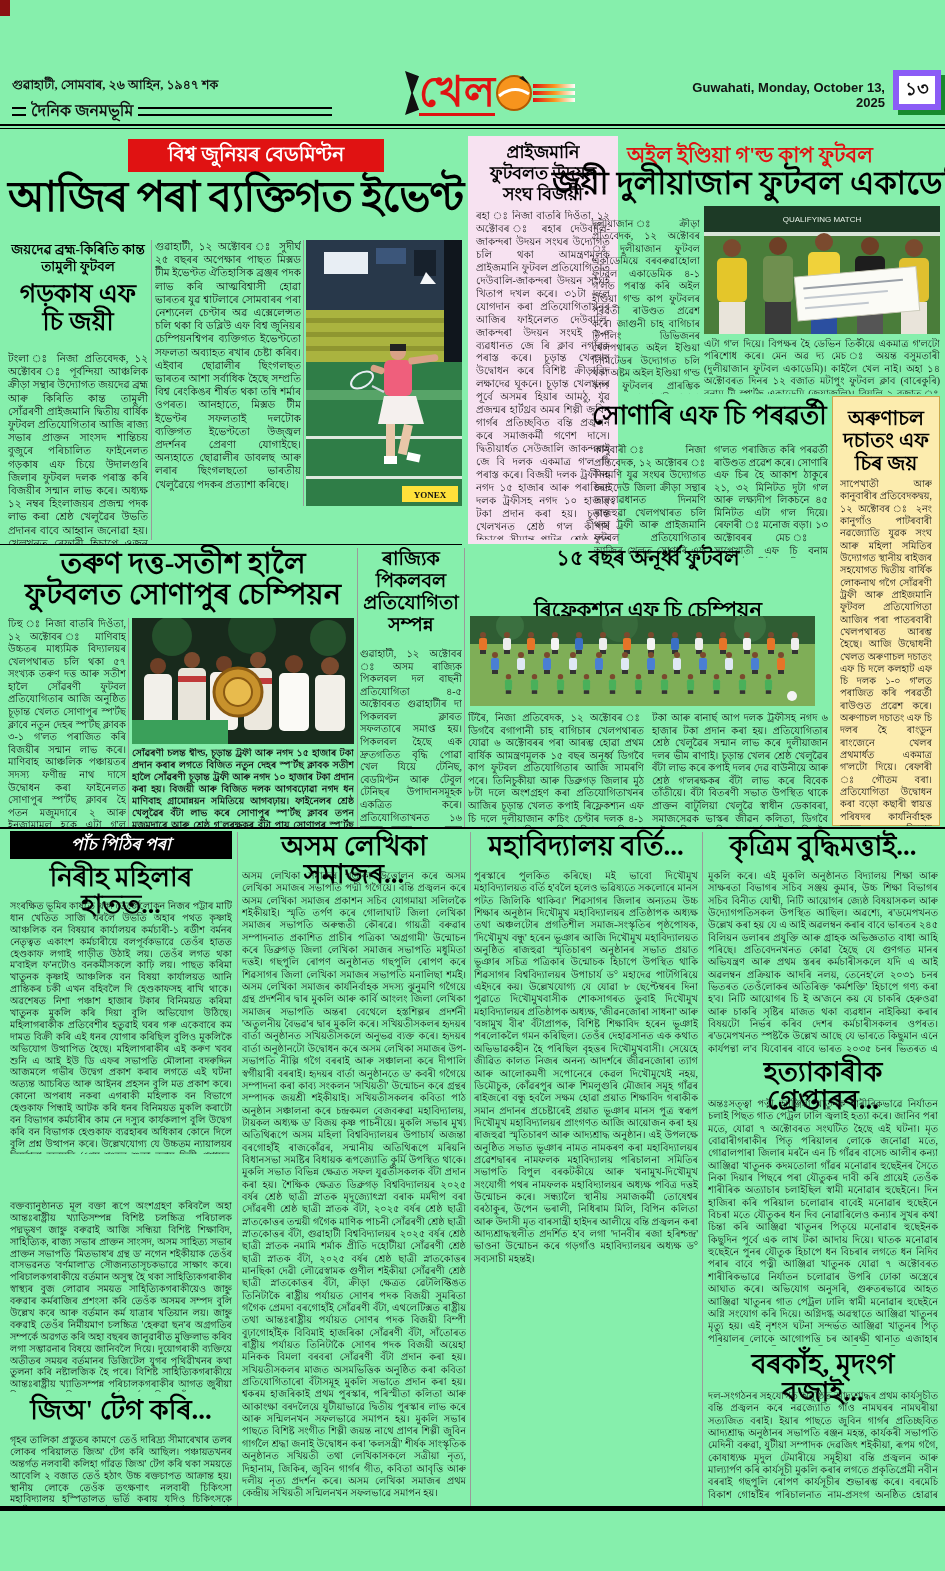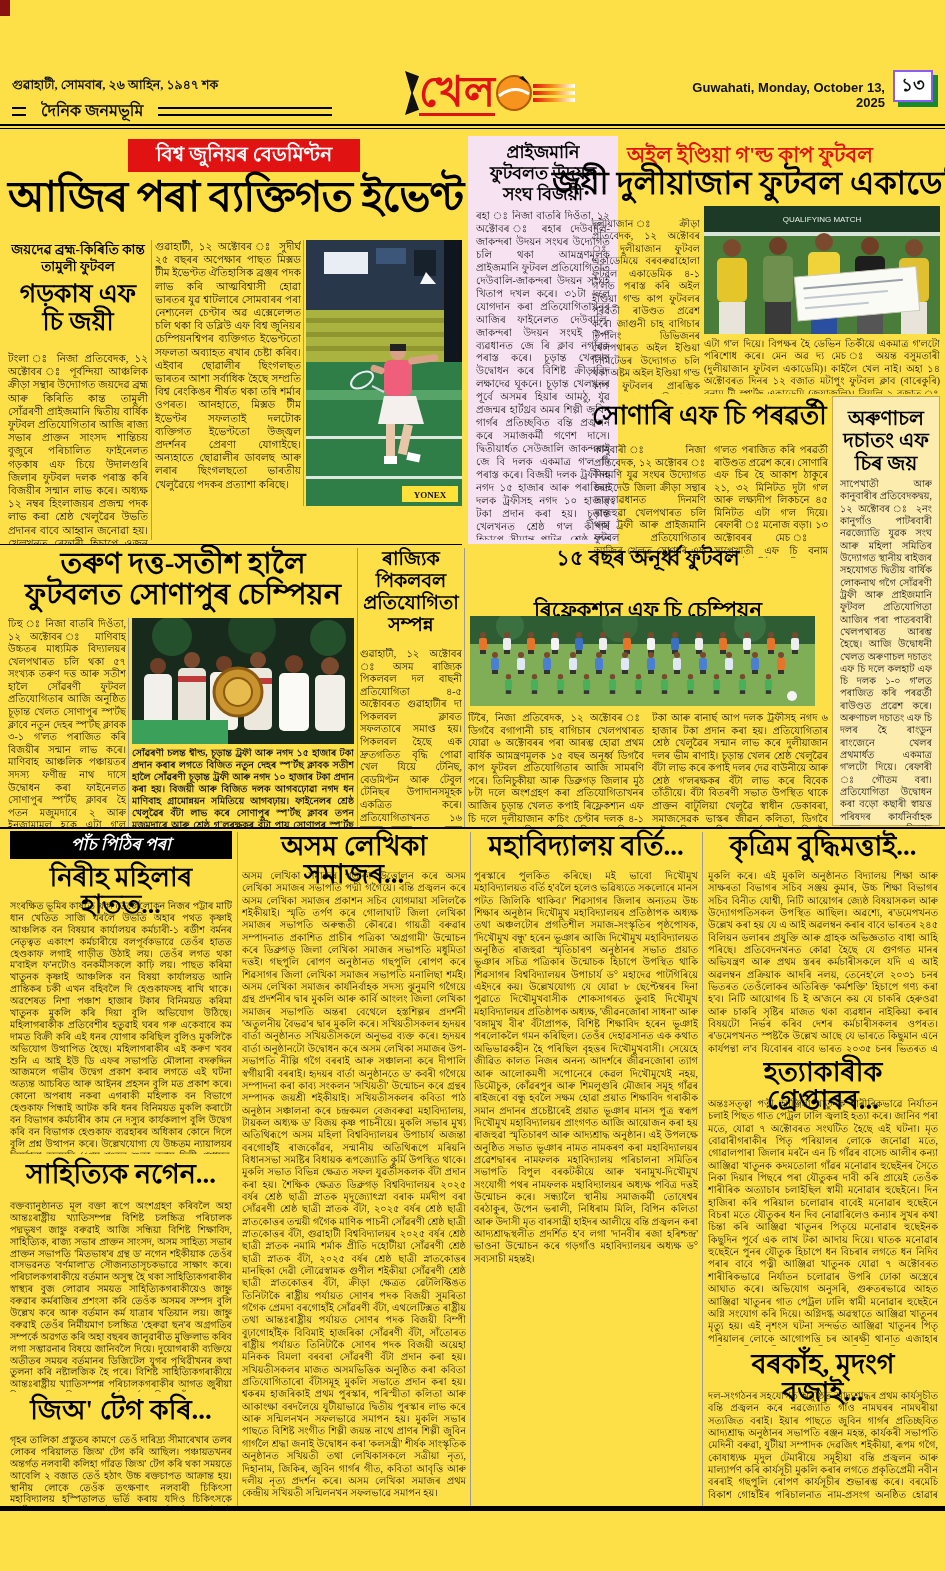--- a/index.html
+++ b/index.html
@@ -1,46 +1,46 @@
 <!DOCTYPE html>
 <html><head>
 <meta charset="utf-8">
 <style>
   html,body{margin:0;padding:0;background:#e8e8e8;}
-  #page{position:relative;width:945px;height:1571px;background:#fde047;overflow:hidden;
+  #page{position:relative;width:945px;height:1571px;background:#86efac;overflow:hidden;
         font-family:"Liberation Serif","DejaVu Serif",serif;color:#111;}
   .abs{position:absolute;}
   .hl{font-weight:bold;color:#000;line-height:1.04;}
   .center{text-align:center;}
   .body-txt{font-size:10.4px;line-height:1.27;text-align:justify;overflow:hidden;height:100%;
             word-break:break-word;}
   .rule-h{background:#000;}
   .rule-v{background:#9a9a9a;width:1px;}
   .kicker-red{color:#e01212;font-weight:bold;}
   .red-box{background:#e01212;color:#fff;font-weight:bold;display:flex;align-items:center;justify-content:center;}
   .pink-box{background:#f7e2f1;}
   .yellow-box{background:#fcecae;border:1px solid #c9a84c;box-sizing:border-box;padding:10px 7px;}
   .black-band{background:#000;color:#fff;font-style:italic;font-weight:bold;
               display:flex;align-items:center;justify-content:center;}
-  .pageno{border:2px solid #8b5cf6;background:#fff;font-weight:bold;display:flex;align-items:center;
+  .pageno{border:6px solid #8b5cf6;background:#fff;font-weight:bold;display:flex;align-items:center;
           justify-content:center;box-shadow:5px 5px 0 #178a2d;}
   .dbl-line{border-top:2.5px solid #000;border-bottom:1px solid #000;height:2px;}
   .masthead-red{color:#e01212;font-weight:bold;font-size:42px;line-height:1;}
   .stripes span{display:block;height:4px;margin:3px 0;background:linear-gradient(90deg,#e01212,#f7941d,#ffffff);}
   svg{display:block;}
 </style>
 </head>
 <body>
 
 <div id="page">
 
   <div class="abs" style="left:0;top:8;width:10px;height:16px;background:#8a1111;"></div>
 
   <div class="abs" style="left:12px;top:76px;font-weight:bold;font-size:12.5px;">গুৱাহাটী, সোমবাৰ, ২৬ আহিন, ১৯৪৭ শক</div>
-  <div class="abs" style="left:12px;top:98px;width:320px;display:flex;align-items:center;gap:15px;">
+  <div class="abs" style="left:12px;top:98px;width:320px;display:flex;align-items:center;gap:5px;">
     <span style="flex:0 0 14px;height:5px;border-top:2px solid #000;border-bottom:2px solid #000;"></span>
     <span style="font-weight:bold;font-size:16px;">দৈনিক জনমভূমি</span>
     <span style="flex:1;height:5px;border-top:2px solid #000;border-bottom:2px solid #000;"></span>
   </div>
 
   <div class="abs" style="left:325px;top:62px;width:330px;height:62px;display:flex;align-items:center;justify-content:center;">
     <span style="width:14px;height:44px;background:#111;clip-path:polygon(0 0,100% 12%,55% 50%,100% 88%,0 100%,45% 50%);"></span>
     <span class="masthead-red" style="border-bottom:3px solid #e01212;">খেল</span>
     <span style="display:inline-block;">
       <svg width="38" height="38" viewBox="0 0 38 38">
@@ -54,21 +54,21 @@
         <span></span>
         <span></span>
       </span>
   </div>
 
   <div class="abs" style="left:690px;top:80px;width:195px;text-align:right;font-weight:bold;font-size:13px;font-family:'Liberation Sans',sans-serif;">Guwahati, Monday, October 13, 2025</div>
   <div class="abs pageno" style="left:893px;top:70px;width:36px;height:28px;font-size:18px;">১৩</div>
 
   <div class="abs dbl-line" style="left:0;top:124px;width:945px;"></div>
 
-  <div class="abs red-box" style="left:128px;top:139px;width:232px;height:33px;font-size:20px;">বিশ্ব জুনিয়ৰ বেডমিণ্টন</div>
+  <div class="abs red-box" style="left:128px;top:139px;width:256px;height:33px;font-size:20px;">বিশ্ব জুনিয়ৰ বেডমিণ্টন</div>
   <div class="abs hl" style="left:8px;top:176px;width:456px;font-size:42px;letter-spacing:-1px;white-space:nowrap;">আজিৰ পৰা ব্যক্তিগত ইভেণ্ট</div>
 
   <div class="abs hl center" style="left:8px;top:242px;width:140px;font-size:13.5px;line-height:1.25;">জয়দেৱ ব্ৰহ্ম-কিৰিতি কান্ত তামুলী ফুটবল</div>
   <div class="abs hl center" style="left:8px;top:280px;width:140px;font-size:25px;line-height:1.1;">গড়কাষ এফ চি জয়ী</div>
   <div class="abs" style="left:8px;top:352px;width:140px;height:192px;">
       <div class="body-txt">টংলা ঃ নিজা প্ৰতিবেদক, ১২ অক্টোবৰ ঃ পূৰ্বন্দিয়া আঞ্চলিক ক্ৰীড়া সন্থাৰ উদ্যোগত জয়দেৱ ব্ৰহ্ম আৰু কিৰিতি কান্ত তামুলী সোঁৱৰণী প্ৰাইজমানি দ্বিতীয় বাৰ্ষিক ফুটবল প্ৰতিযোগিতাৰ আজি ৰাজ্য সভাৰ প্ৰাক্তন সাংসদ শান্তিচয় বুজুৰে পৰিচালিত ফাইনেলত গড়কাষ এফ চিয়ে উদালগুৰি জিলাৰ ফুটবল দলক পৰাস্ত কৰি বিজয়ীৰ সন্মান লাভ কৰে। অধ্যক্ষ ১২ নম্বৰ হিংলাজয়ৰ প্ৰজন্ম পদক লাভ কৰা শ্ৰেষ্ঠ খেলুৱৈৰ উভতি প্ৰদানৰ বাবে আহ্বান জনোৱা হয়। খেলখনত ৰেফাৰী হিচাপে ওজন আৰু সহযোগত থকা তিনিও বিষয়াক সন্থাই শলাগ লয়। বিজয়ী দলক ট্ৰফী আৰু নগদ ধন প্ৰদান কৰা হয়।</div>
     </div>
 
   <div class="abs" style="left:155px;top:240px;width:146px;height:304px;">
       <div class="body-txt">গুৱাহাটী, ১২ অক্টোবৰ ঃ সুদীৰ্ঘ ২৫ বছৰৰ অপেক্ষাৰ পাছত মিক্সড টীম ইভেণ্টত ঐতিহাসিক ব্ৰঞ্জৰ পদক লাভ কৰি আত্মবিশ্বাসী হোৱা ভাৰতৰ যুৱ শ্বাটলাৰে সোমবাৰৰ পৰা নেশ্যনেল চেণ্টাৰ অৱ এক্সেলেন্সত চলি থকা বি ডব্লিউ এফ বিশ্ব জুনিয়ৰ চেম্পিয়নশ্বিপৰ ব্যক্তিগত ইভেণ্টতো সফলতা অব্যাহত ৰখাৰ চেষ্টা কৰিব। এইবাৰ ছোৱালীৰ ছিংগলছত ভাৰতৰ আশা সৰ্বাধিক হৈছে সম্প্ৰতি বিশ্ব ৰেংকিঙৰ শীৰ্ষত থকা তন্বি শৰ্মাৰ ওপৰত। আনহাতে, মিক্সড টীম ইভেণ্টৰ সফলতাই দলটোক ব্যক্তিগত ইভেণ্টতো উজ্জ্বল প্ৰদৰ্শনৰ প্ৰেৰণা যোগাইছে। অন্যহাতে ছোৱালীৰ ডাবলছ আৰু লৰাৰ ছিংগলছতো ভাৰতীয় খেলুৱৈয়ে পদকৰ প্ৰত্যাশা কৰিছে।</div>
@@ -297,21 +297,20 @@
 
   <div class="abs rule-h" style="left:0;top:827px;width:945px;height:2px;"></div>
 
   <div class="abs black-band" style="left:10px;top:831px;width:222px;height:28px;font-size:17px;">পাঁচ পিঠিৰ পৰা</div>
 
   <div class="abs hl center" style="left:10px;top:864px;width:222px;font-size:26px;">নিৰীহ মহিলাৰ হাতত...</div>
   <div class="abs" style="left:10px;top:900px;width:222px;height:254px;">
       <div class="body-txt" style="font-size:9.6px;line-height:1.24;">সংৰক্ষিত ভূমিৰ কাষতে থকা তেৰ্জেলোকন নিজৰ পট্টাৰ মাটি ধান খেতিত সাজি ঘৰলৈ উভতি অহাৰ পথত কৃষ্ণাই আঞ্চলিক বন বিষয়াৰ কাৰ্যালয়ৰ কৰ্মচাৰী-১ ৰৰ্ডীশ বৰ্মনৰ নেতৃত্বত একাংশ কৰ্মচাৰীয়ে বলপূৰ্বকভাৱে তেওঁৰ হাতত হেণ্ডকাফ লগাই গাড়ীত উঠাই লয়। তেওঁৰ লগত থকা ম'বাইল ফ'নটোও বনকৰ্মীসকলে কাঢ়ি লয়। পাছত কৰিমা খাতুনক কৃষ্ণাই আঞ্চলিক বন বিষয়া কাৰ্যালয়ত আনি প্ৰান্তিকৰ চকী এখন বহিবলৈ দি হেণ্ডকাফসহ ৰাখি থাকে। অৱশেষত নিশা পঞ্চাশ হাজাৰ টকাৰ বিনিময়ত কৰিমা খাতুনক মুকলি কৰি দিয়া বুলি অভিযোগ উঠিছে। মহিলাগৰাকীক প্ৰতিবেশীৰ হতুৱাই ঘৰৰ গৰু একেবাৰে কম দামত বিক্ৰী কৰি এই ধনৰ যোগাৰ কৰিছিল বুলিও মুকলিকৈ অভিযোগ উত্থাপিত হৈছে। মহিলাগৰাকীৰ এই কৰুণ খবৰ শুনি এ আই ইউ ডি এফৰ সভাপতি মৌলানা বদৰুদ্দিন আজমলে গভীৰ উদ্বেগ প্ৰকাশ কৰাৰ লগতে এই ঘটনা অত্যন্ত আচৰিত আৰু আইনৰ প্ৰহসন বুলি মত প্ৰকাশ কৰে। কোনো অপৰাধ নকৰা এগৰাকী মহিলাক বন বিভাগে হেণ্ডকাফ পিন্ধাই আটক কৰি ধনৰ বিনিময়ত মুকলি কৰাটো বন বিভাগৰ কৰ্মচাৰীৰ কাম নে দস্যুৰ কাৰ্যকলাপ বুলি উদ্বেগ কৰি বন বিভাগক হেণ্ডকাফ ব্যৱহাৰৰ অধিকাৰ কোনে দিলে বুলি প্ৰশ্ন উত্থাপন কৰে। উল্লেখযোগ্য যে উচ্চতম ন্যায়ালয়ৰ নিৰ্দেশনা অনুসৰি (প্ৰেম শংকৰ শুক্লা বনাম দিল্লী প্ৰশাসন, ১৯৮০), পুলিচে মেজিষ্ট্ৰেটৰ অনুমতি অবিহনে হেণ্ডকাফ ব্যৱহাৰ কৰিব নোৱাৰে। Citizens for Democracy vs State of Assam (1995) গোচৰতো স্পষ্ট যে হেণ্ডকাফ কেৱল 'জে'ল ভাঙি পলোৱাৰ সম্ভাৱনা' বা 'হিংসাৰ আশংকা' থাকিলে আৰু মেজিষ্ট্ৰেটৰ পূৰ্বানুমতিৰে ব্যৱহাৰ কৰিব পাৰি। ২০২৩ত গুৱাহাটী উচ্চ ন্যায়ালয়ে এগৰাকী উকীলক নীতিবহিৰ্ভূতভাৱে হেণ্ডকাফ পিন্ধোৱাৰ বাবে পুলিচক ৫ লাখ টকা ক্ষতিপূৰণ প্ৰদানৰ নিৰ্দেশ দিছিল। ইতিমধ্যে এই ঘটনা সন্দৰ্ভত বিহিত ব্যৱস্থা গ্ৰহণ কৰি ভুক্তভোগী মহিলাগৰাকীৰ ন্যায় নিৰাপবলৈ এ আই ইউ ডি এফৰ কেন্দ্ৰীয় যুৱ মৰ্চাৰ সভাপতি তথা বিধায়ক আশ্ৰাফুল হুছেইনক বদৰুদ্দিন আজমলে নিৰ্দেশ দিয়া বুলি জানিব পৰা গৈছে। ইফালে বিধায়ক আশ্ৰাফুল হুছেইনে এই ঘটনা সম্পৰ্কে কয় যে যিসকলে আইন পালনৰ দায়িত্বত আছে, তেওঁলোকে নিজেই আইন ভাঙিলে কোনে বাধা দিব? বিধায়কজনে বিষয়টো বিভাগীয় মন্ত্ৰী আৰু কৰ্তৃপক্ষৰ দৃষ্টি আকৰ্ষণ কৰি আইনী ব্যৱস্থাৰ বাবে এ আই ইউ ডি এফ দলে আদালতৰ কাষ চাপিবলৈ প্ৰস্তুত হৈছে বুলি জানিব পৰা গৈছে।</div>
     </div>
 
-  <div class="abs hl center" style="left:10px;top:1160px;width:222px;font-size:27px;">সাহিত্যিক নগেন...</div>
   <div class="abs" style="left:10px;top:1200px;width:222px;height:192px;">
       <div class="body-txt" style="font-size:9.6px;line-height:1.24;">বক্তব্যানুষ্ঠানত মূল বক্তা ৰূপে অংশগ্ৰহণ কৰিবলৈ অহা আন্তঃৰাষ্ট্ৰীয় খ্যাতিসম্পন্ন বিশিষ্ট চলচ্চিত্ৰ পৰিচালক পদ্মভূষণ জাহ্নু বৰুৱাই আজি সন্ধিয়া বিশিষ্ট শিক্ষাবিদ, সাহিত্যিক, ৰাজ্য সভাৰ প্ৰাক্তন সাংসদ, অসম সাহিত্য সভাৰ প্ৰাক্তন সভাপতি 'মিতভাষ'ৰ গ্ৰন্থ ড' নগেন শইকীয়াক তেওঁৰ বাসভৱনত 'বৰ্ণমালা'ত সৌজন্যতাসূচকভাৱে সাক্ষাৎ কৰে। পৰিচালকগৰাকীয়ে বৰ্তমান অসুস্থ হৈ থকা সাহিত্যিকগৰাকীৰ স্বাস্থ্যৰ বুজ লোৱাৰ সময়ত সাহিত্যিকগৰাকীয়েও জাহ্নু বৰুৱাৰ কৰ্মৰাজিৰ প্ৰশংসা কৰি তেওঁক অসমৰ সম্পদ বুলি উল্লেখ কৰে আৰু বৰ্তমান কৰ্ম যাত্ৰাৰ খতিয়ান লয়। জাহ্নু বৰুৱাই তেওঁৰ নিৰ্মীয়মাণ চলচ্চিত্ৰ 'হেৰুৱা ছন'ৰ অগ্ৰগতিৰ সম্পৰ্কে অৱগত কৰি অহা বছৰৰ জানুৱাৰীত মুক্তিলাভ কৰিব লগা সম্ভাৱনাৰ বিষয়ে জানিবলৈ দিয়ে। দুয়োগৰাকী ব্যক্তিয়ে অতীতৰ সময়ৰ বৰ্তমানৰ ডিজিটেল যুগৰ পৃথিৱীখনৰ কথা তুলনা কৰি নষ্টালজিক হৈ পৰে। বিশিষ্ট সাহিত্যিকগৰাকীয়ে আন্তঃৰাষ্ট্ৰীয় খ্যাতিসম্পন্ন পৰিচালকগৰাকীৰ আগত জুৰীয়া দিনত কৰা অভিনয় সম্পৰ্কে কৰ্ণা কৰি তেওঁলোকে কৰা অভিনয় সম্পৰ্কে কৰা মন্তব্য উল্লেখ কৰে। দুয়োগৰাকী ব্যক্তিয়ে অসমৰ অন্যতম সম্পদ সকলোৰে হিয়াৰ আমঠু জুবিন গাৰ্গৰ অকাল বিয়োগৰ বিষয়ে আলোচনা কৰি জুবিনে যাতে ন্যায় পায় তাৰ কামনা কৰে। জাহ্নু বৰুৱাই 'মিতভাষ'ৰ গ্ৰন্থ নগেন শইকীয়াৰ সুস্বাস্থ্য আৰু দীৰ্ঘায়ু কামনা কৰে। দুয়োজনকে সংগ দিয়ে লেখক অমৃত বৰুৱা আৰু অসমীয়া প্ৰতিদিন কাকতৰ ফটো সাংবাদিক সৌৰভ দুৱৰাই।</div>
     </div>
 
   <div class="abs hl center" style="left:10px;top:1396px;width:222px;font-size:27px;">জিঅ' টেগ কৰি...</div>
   <div class="abs" style="left:10px;top:1434px;width:222px;height:76px;">
       <div class="body-txt" style="font-size:9.6px;line-height:1.24;">গৃহৰ তালিকা প্ৰস্তুতৰ কামণে তেওঁ দাৰিদ্ৰ্য সীমাৰেখাৰ তলৰ লোকৰ পৰিয়ালত জিঅ' টেগ কৰি আছিল। পঞ্চায়তখনৰ অন্তৰ্গত নলবাৰী কলিহা গাঁৱত জিঅ' টেগ কৰি থকা সময়তে আবেলি ২ বজাত তেওঁ হঠাৎ উচ্চ ৰক্তচাপত আক্ৰান্ত হয়। স্থানীয় লোকে তেওঁক তৎক্ষণাৎ নলবাৰী চিকিৎসা মহাবিদ্যালয় হস্পিতালত ভৰ্তি কৰায় যদিও চিকিৎসকে তেওঁক মৃত ঘোষণা কৰে। উল্লেখযোগ্য যে ঊৰ্ধ্বতন কৰ্তৃপক্ষই দিয়া কামৰ হেঁচাৰ বাবে আজি দেওবাৰ হোৱা সত্ত্বেও কাম কৰিবলৈ যায়। দুই-এদিনতে জিঅ' টেগ সম্পূৰ্ণ কৰাৰ নিৰ্দেশনাক সাৰোগত কৰি তেওঁ এই কামত নিয়োজিত আছিল।</div>
     </div>
 
   <div class="abs hl center" style="left:242px;top:832px;width:224px;font-size:27px;">অসম লেখিকা সমাজৰ...</div>

